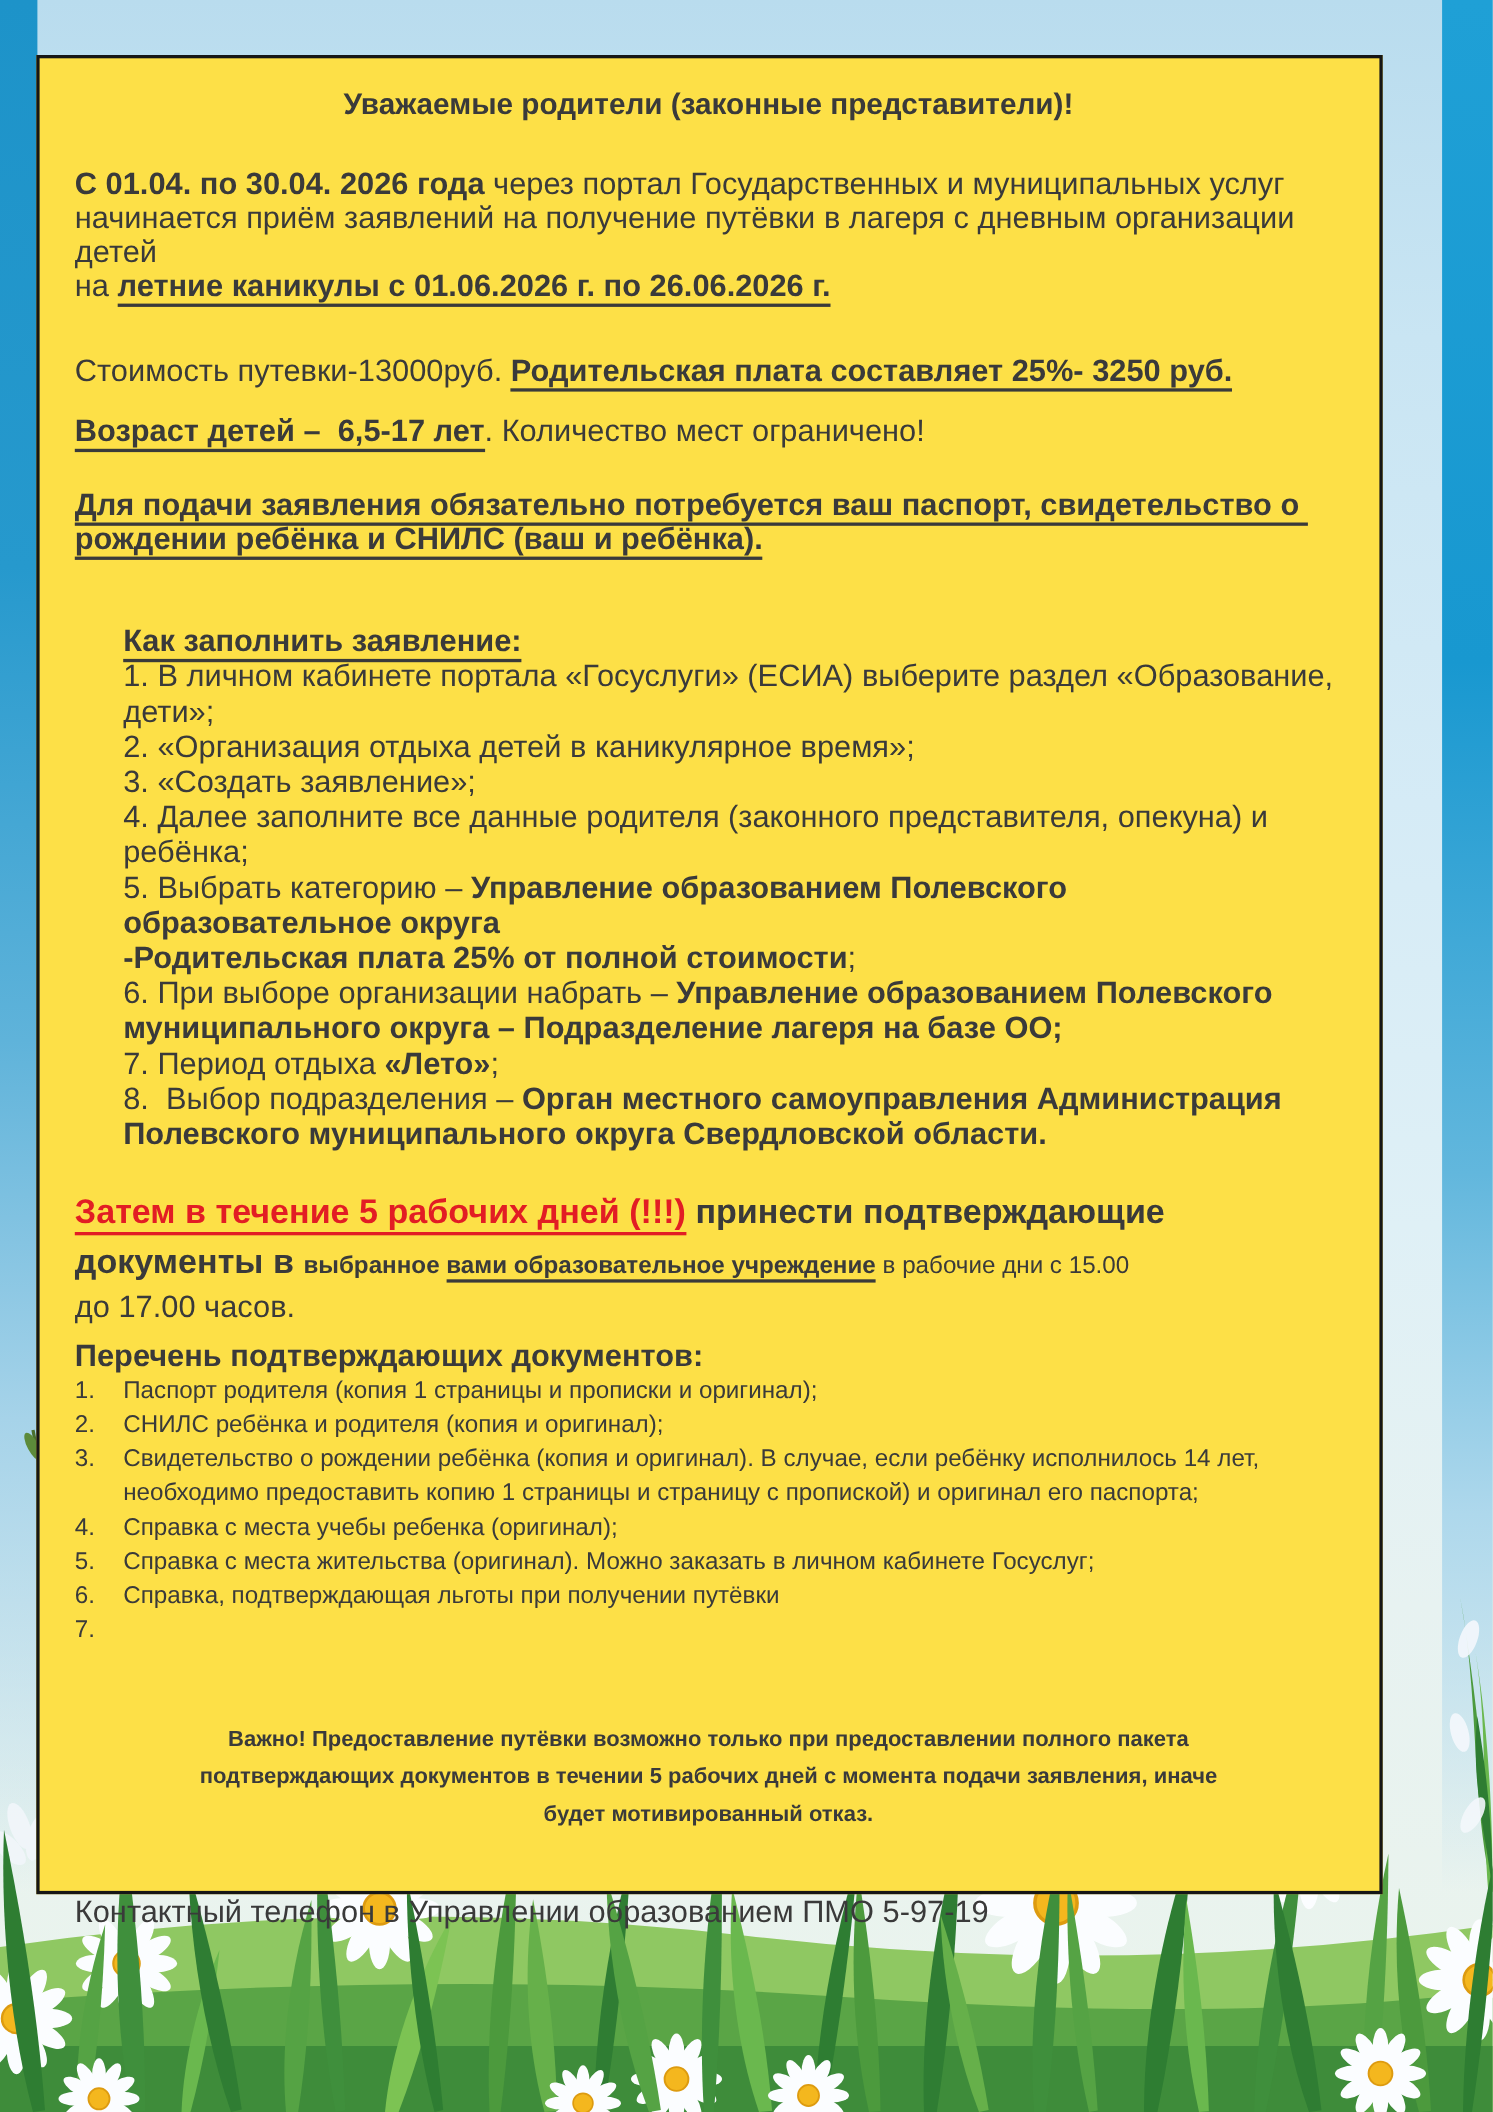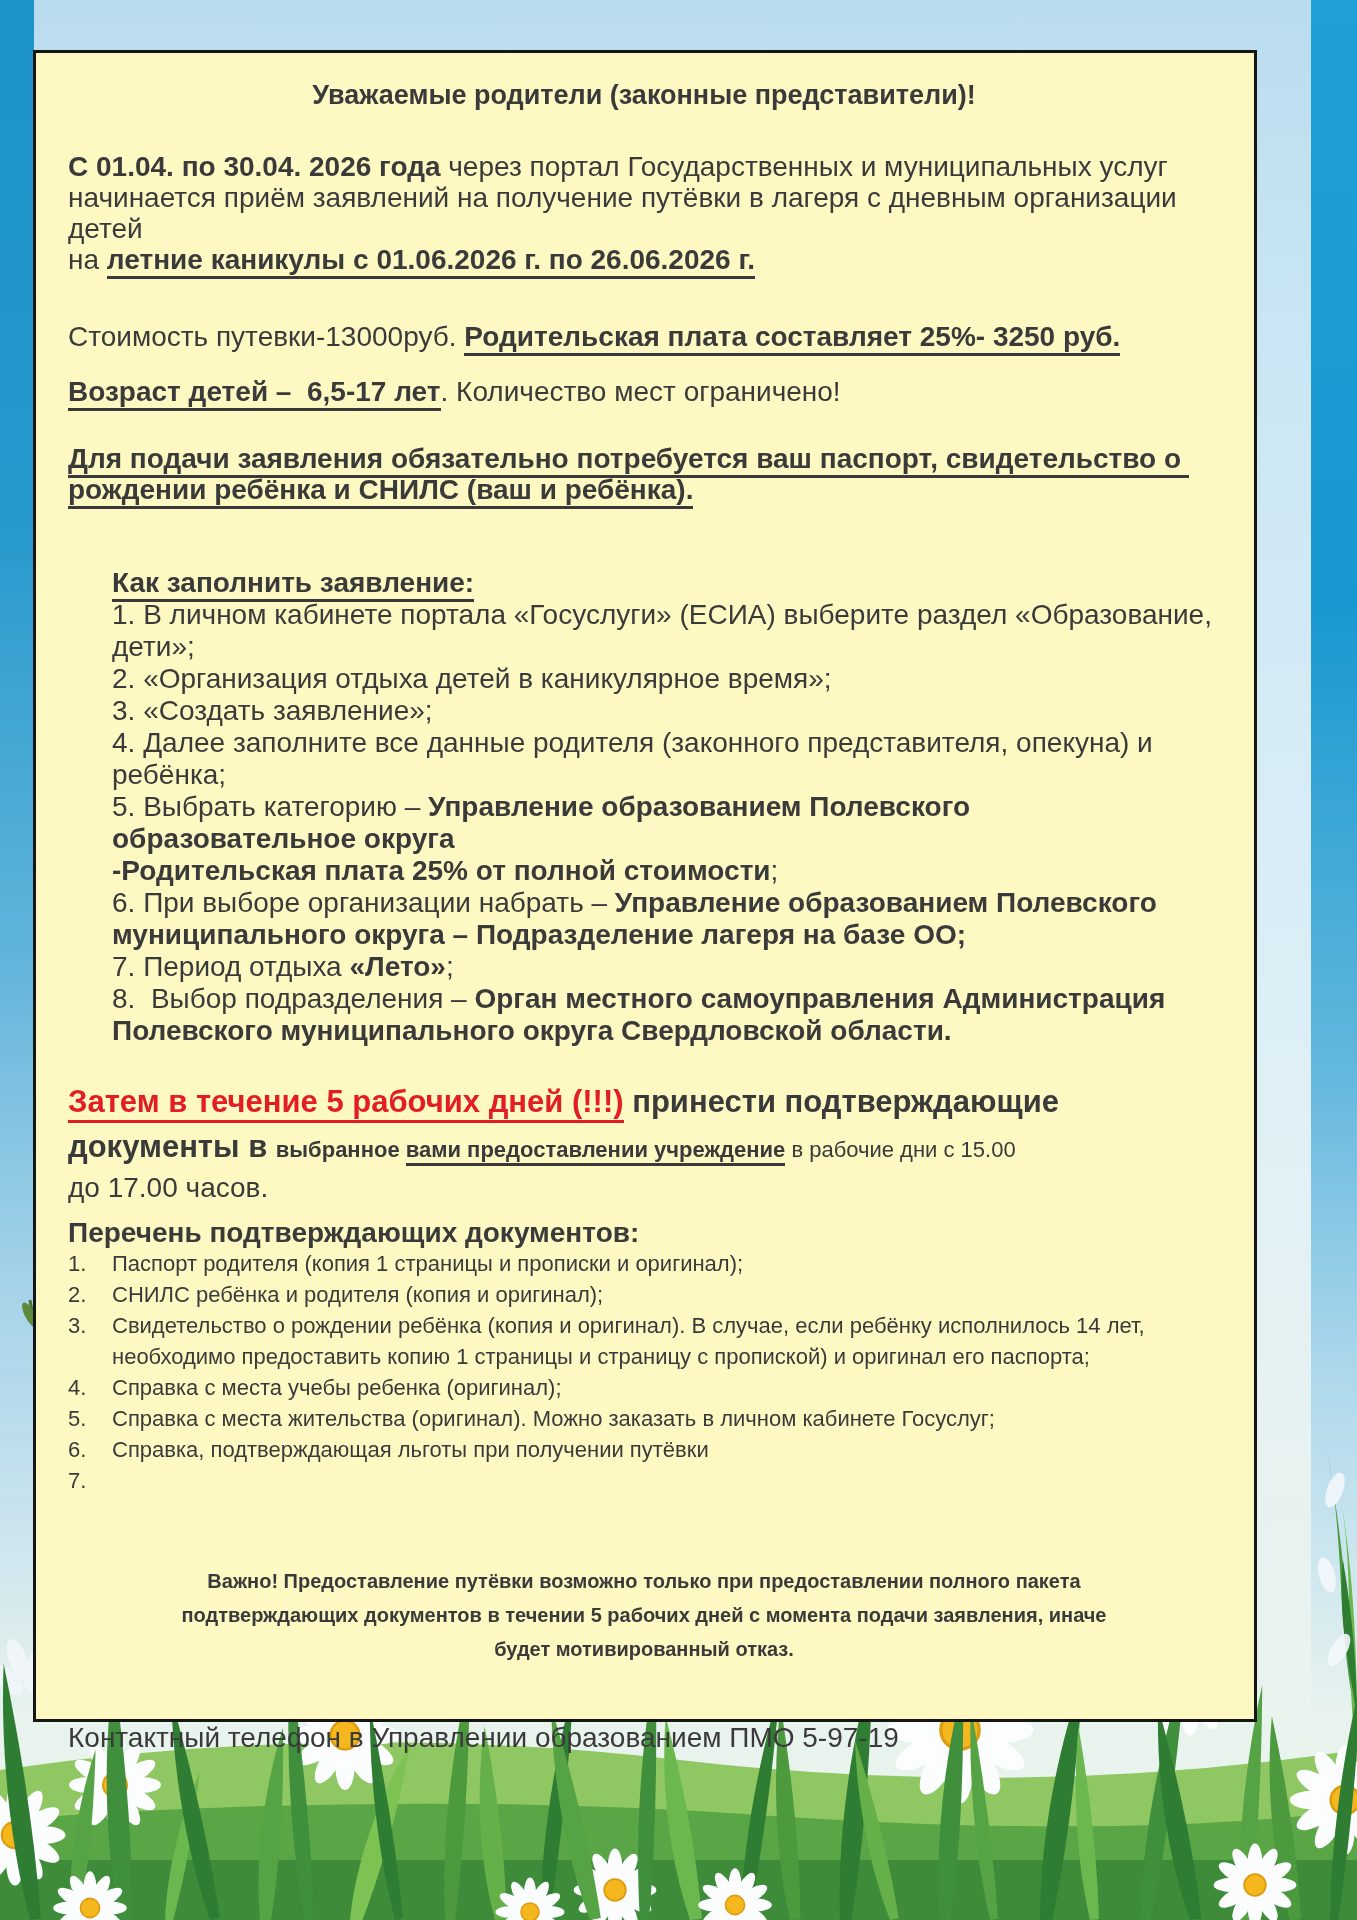--- a/index.html
+++ b/index.html
@@ -10,21 +10,21 @@
   }
   .band-left{position:absolute;left:0;top:0;width:34px;height:1720px;
     background:linear-gradient(180deg,#1d93c9 0%,#2699cd 30%,#5fb3da 55%,#a6d3e9 75%,rgba(214,235,244,0) 100%);}
   .band-right{position:absolute;right:0;top:0;width:46px;height:1720px;
     background:linear-gradient(180deg,#1fa0d6 0%,#1898d0 35%,#62b7dd 62%,#aed8ec 80%,rgba(214,235,244,0) 100%);}
   .meadow{position:absolute;left:0;bottom:0;}
   .left-stems{position:absolute;left:0;top:1140px;}
   .right-grass{position:absolute;right:0;top:1390px;}
 
   .sheet{position:absolute;left:33px;top:50px;width:1224px;height:1672px;box-sizing:border-box;
-    background:#fef9c3;border:3px solid #161616;padding:16px 34px 0 32px;}
+    background:#fde047;border:3px solid #161616;padding:16px 34px 0 32px;}
 
   .title{font-size:27px;font-weight:bold;text-align:center;margin:8px 0 0 0;line-height:36px;}
   .line{font-size:28px;line-height:31px;white-space:pre-wrap;margin:0;}
   .howto .line{line-height:32px;margin-left:44px;}
   b{font-weight:bold;}
   .u{border-bottom:3px solid currentColor;padding-bottom:1px;}
   .intro{margin-top:38px;}
   .cost{margin-top:46px;}
   .age{margin-top:24px;}
   .req{margin-top:36px;font-weight:bold;}
@@ -173,21 +173,21 @@
     <p class="line"><b>-Родительская плата 25% от полной стоимости</b><span>;</span></p>
     <p class="line"><span>6. При выборе организации набрать – </span><b>Управление образованием Полевского</b></p>
     <p class="line"><b>муниципального округа – Подразделение лагеря на базе ОО;</b></p>
     <p class="line"><span>7. Период отдыха </span><b>«Лето»</b><span>;</span></p>
     <p class="line"><span>8.  Выбор подразделения – </span><b>Орган местного самоуправления Администрация</b></p>
     <p class="line"><b>Полевского муниципального округа Свердловской области.</b></p>
   </div>
 
   <div class="deadline">
     <p class="line big"><span class="red u">Затем в течение 5 рабочих дней (!!!)</span><span> принести подтверждающие</span></p>
-    <p class="line big"><span>документы в </span><b style="font-size:22px;">выбранное </b><b class="u" style="font-size:22px;">вами предоставлении учреждение</b><span style="font-size:22px;font-weight:normal;"> в рабочие дни с 15.00</span></p>
+    <p class="line big"><span>документы в </span><b style="font-size:22px;">выбранное </b><b class="u" style="font-size:22px;">вами образовательное учреждение</b><span style="font-size:22px;font-weight:normal;"> в рабочие дни с 15.00</span></p>
     <p class="line">до 17.00 часов.</p>
   </div>
 
   <div class="doclist">
     <p class="line doclist-h">Перечень подтверждающих документов:</p>
     <div class="doc-item">
         <span class="doc-num">1.</span>
         <div class="doc-text">Паспорт родителя (копия 1 страницы и прописки и оригинал);</div>
       </div>
     <div class="doc-item">

